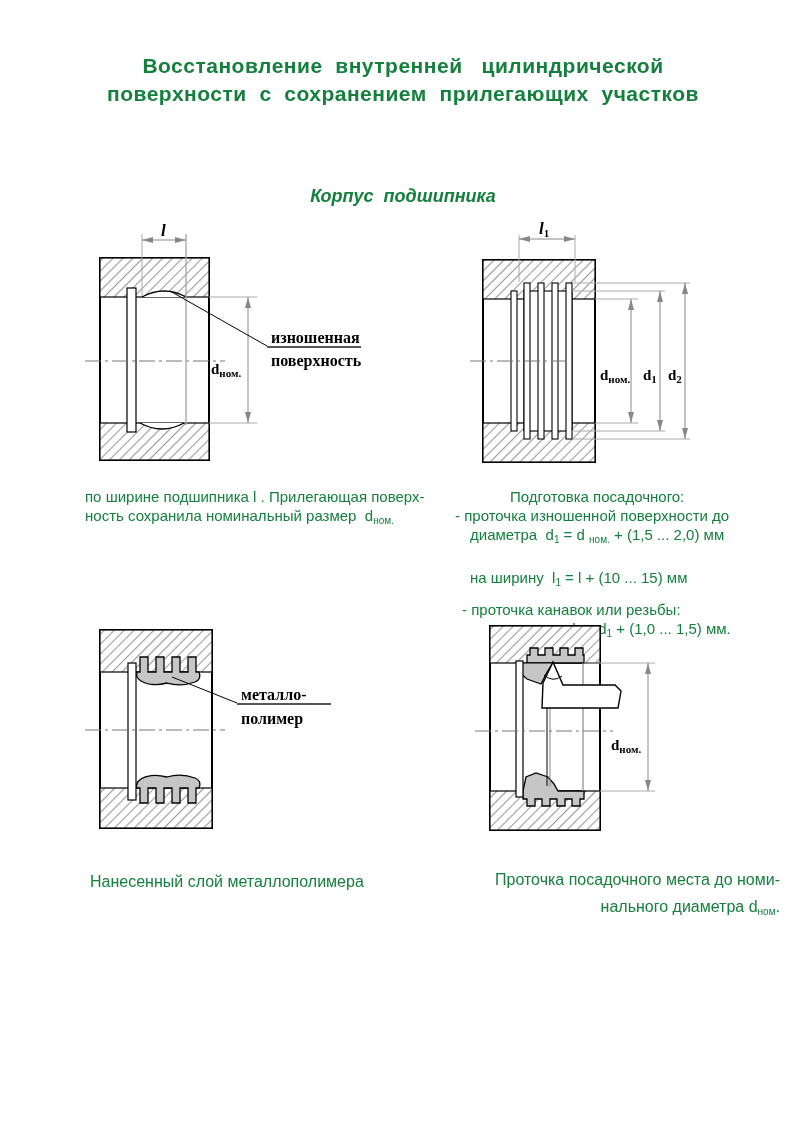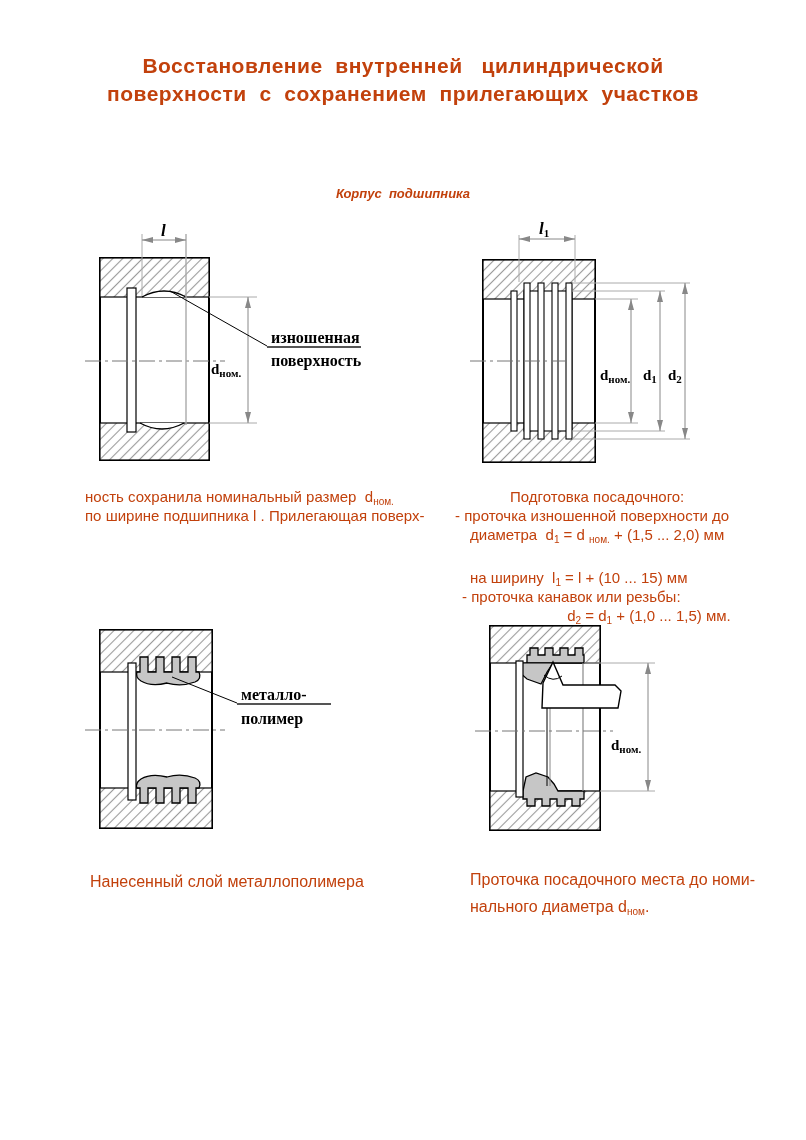--- a/index.html
+++ b/index.html
@@ -1,25 +1,25 @@
 <!DOCTYPE html>
 <html><head>
 <meta charset="utf-8">
 <style>
   html,body{margin:0;padding:0;background:#e8e8e8;}
   #page{position:relative;width:806px;height:1140px;background:#ffffff;margin:0 auto;
-        font-family:"Liberation Sans",sans-serif;color:#c2410c;overflow:hidden;}
+        font-family:"Liberation Sans",sans-serif;color:#15803d;overflow:hidden;}
   .abs{position:absolute;}
   .tl{white-space:pre;text-align:center;font-weight:bold;font-size:21px;line-height:28px;letter-spacing:.5px;}
   #title{top:52px;left:0;width:806px;}
-  #subtitle{top:186px;left:0;width:806px;text-align:center;font-weight:bold;font-style:italic;font-size:13px;white-space:pre;}
+  #subtitle{top:186px;left:0;width:806px;text-align:center;font-weight:bold;font-style:italic;font-size:18px;white-space:pre;}
   .cap{font-size:15px;line-height:19px;}
   .cap div{white-space:pre;}
   .cap3,.cap4{font-size:16px;}
-  .cap4 div{white-space:pre;line-height:27px;}
+  .cap4 div{white-space:pre;line-height:27px;text-align:right;}
   sub.s{font-size:10px;vertical-align:-3px;line-height:0;}
   svg text{fill:#000;}
   .dimlbl{font:bold 15px "Liberation Serif",serif;}
   .dimsub{font:bold 11px "Liberation Serif",serif;}
   .itl{font:italic bold 17px "Liberation Serif",serif;}
   .ldr{font:bold 16px "Liberation Serif",serif;}
 </style>
 </head>
 <body>
 
@@ -97,30 +97,30 @@
     <line x1="112" y1="229" x2="230" y2="229" stroke="#aaa" stroke-width="1"></line>
     <line x1="171" y1="89" x2="171" y2="213" stroke="#888" stroke-width="1" marker-start="url(#m2)" marker-end="url(#m2)"></line>
     <line x1="200" y1="81" x2="200" y2="221" stroke="#888" stroke-width="1" marker-start="url(#m2)" marker-end="url(#m2)"></line>
     <line x1="225" y1="73" x2="225" y2="229" stroke="#888" stroke-width="1" marker-start="url(#m2)" marker-end="url(#m2)"></line>
     <text x="140" y="170"><tspan class="dimlbl">d</tspan><tspan class="dimsub" dy="3">ном.</tspan></text>
     <text x="183" y="170"><tspan class="dimlbl">d</tspan><tspan class="dimsub" dy="3">1</tspan></text>
     <text x="208" y="170"><tspan class="dimlbl">d</tspan><tspan class="dimsub" dy="3">2</tspan></text>
   </svg>
 
   <div class="abs cap" style="left:85px;top:487px;width:360px;">
+    <div>по ширине подшипника l . Прилегающая поверх-</div>
     <div><span>ность сохранила номинальный размер  d</span><sub class="s">ном.</sub></div>
-    <div>по ширине подшипника l . Прилегающая поверх-</div>
   </div>
 
   <div class="abs cap" style="left:448px;top:487px;width:330px;">
     <div style="padding-left:62px;">Подготовка посадочного:</div>
     <div style="padding-left:7px;">- проточка изношенной поверхности до</div>
     <div style="padding-left:22px;"><span>диаметра  d</span><sub class="s">1</sub><span> = d </span><sub class="s">ном.</sub><span> + (1,5 ... 2,0) мм</span></div>
     <div style="padding-left:22px;margin-top:24px;"><span>на ширину  l</span><sub class="s">1</sub><span> = l + (10 ... 15) мм</span></div>
-    <div style="padding-left:14px;">- проточка канавок или резьбы:</div>
+    <div style="padding-left:14px;margin-top:13px;">- проточка канавок или резьбы:</div>
     <div style="padding-left:72px;text-align:center;"><span>d</span><sub class="s">2</sub><span> = d</span><sub class="s">1</sub><span> + (1,0 ... 1,5) мм.</span></div>
   </div>
 
   <svg class="abs" style="left:85px;top:615px;" width="320" height="225" viewBox="0 0 320 225">
     <defs>
       <pattern id="h3" width="7" height="7" patternUnits="userSpaceOnUse" patternTransform="rotate(45)">
         <rect width="7" height="7" fill="#fff"></rect>
           <line x1="3.5" y1="0" x2="3.5" y2="7" stroke="#9a9a9a" stroke-width="1.1"></line>
       </pattern>
     </defs>

